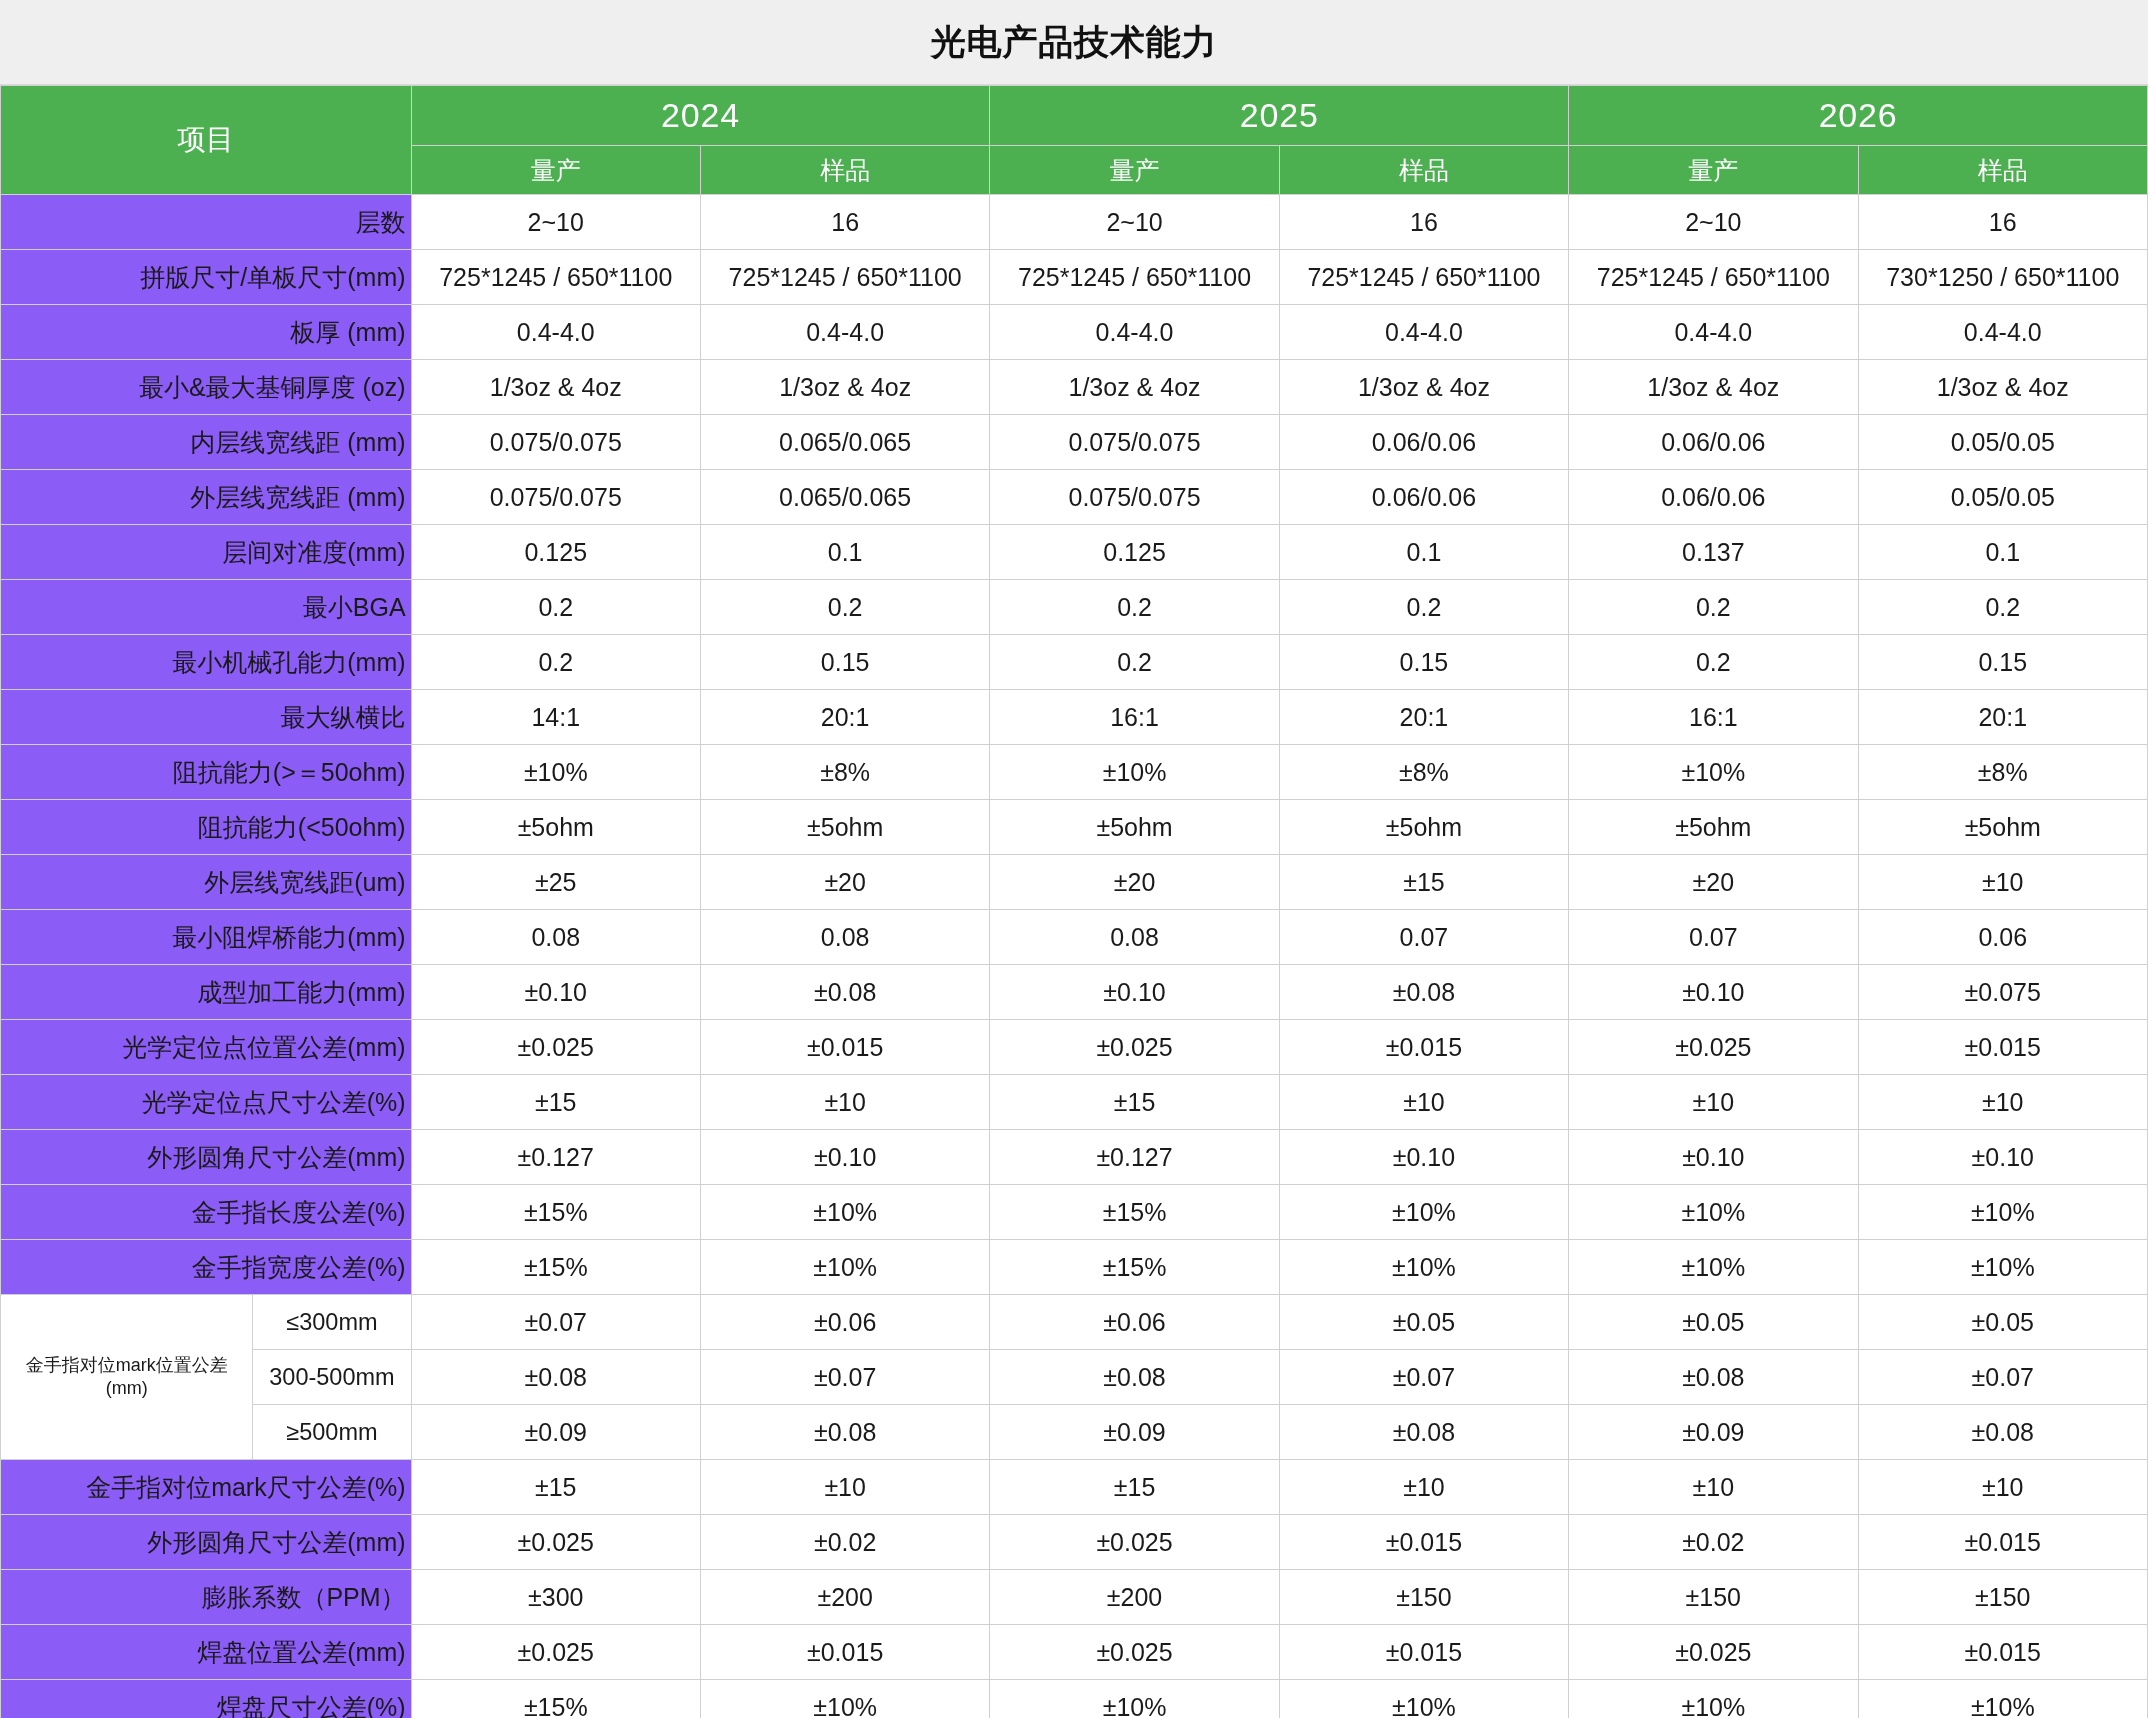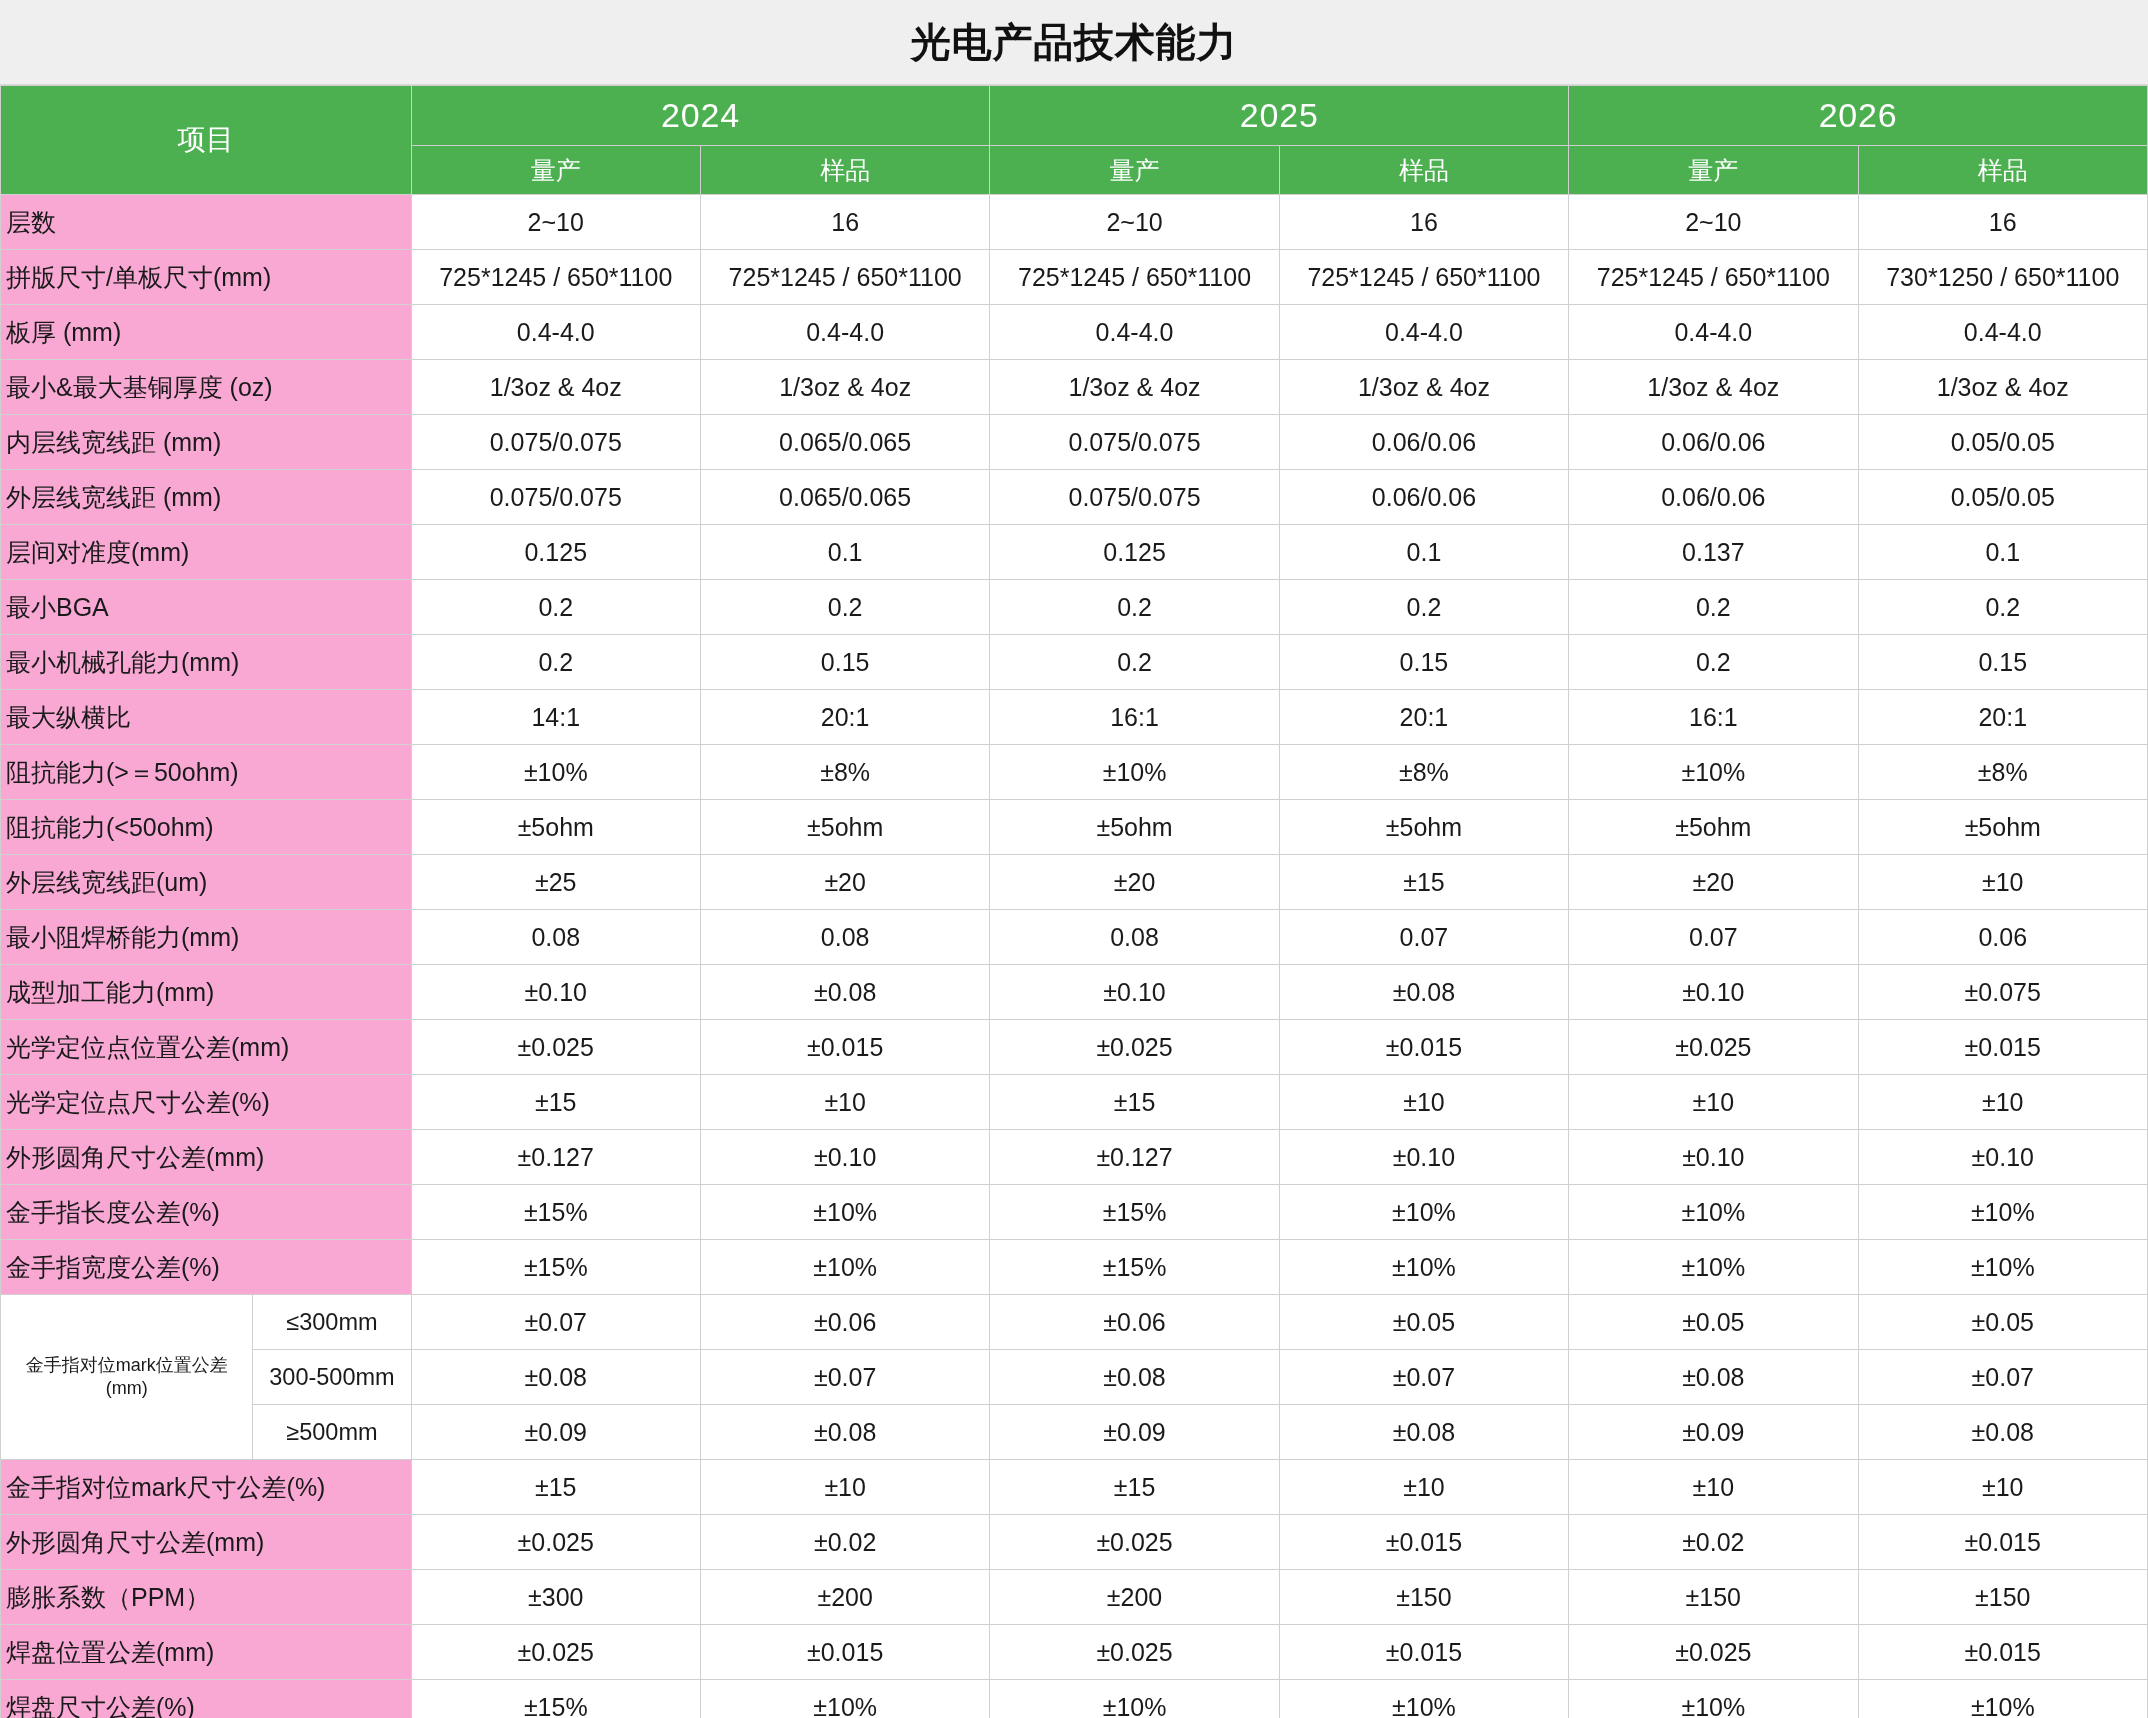--- a/index.html
+++ b/index.html
@@ -20,21 +20,21 @@
   }
   .title-bar {
     height: 84px;
     display: flex;
     align-items: center;
     justify-content: center;
     background: #efefef;
     border-bottom: 0.8px solid #d9d9d9;
   }
   .title-bar .title {
-    font-size: 40px;
+    font-size: 35px;
     font-weight: 600;
     letter-spacing: 0.8px;
     color: #111;
   }
   table.spec {
     border-collapse: collapse;
     width: 2148px;
     table-layout: fixed;
   }
   table.spec col.c-label { width: 252px; }
@@ -59,22 +59,22 @@
     font-size: 34px;
     letter-spacing: 0.8px;
   }
   thead th.item-head {
     font-size: 28.5px;
     margin-top: 6px;
   }
   tbody td.rowlabel {
     font-size: 25px;
     color: #1a1a1a;
-    background: #f9a8d4;
-    text-align: left;
+    background: #8b5cf6;
+    text-align: right;
   }
   tbody td.val {
     font-size: 25px;
     color: #1a1a1a;
     white-space: nowrap;
   }
   tbody td.sublabel {
     font-size: 23.5px;
     text-align: center;
   }

